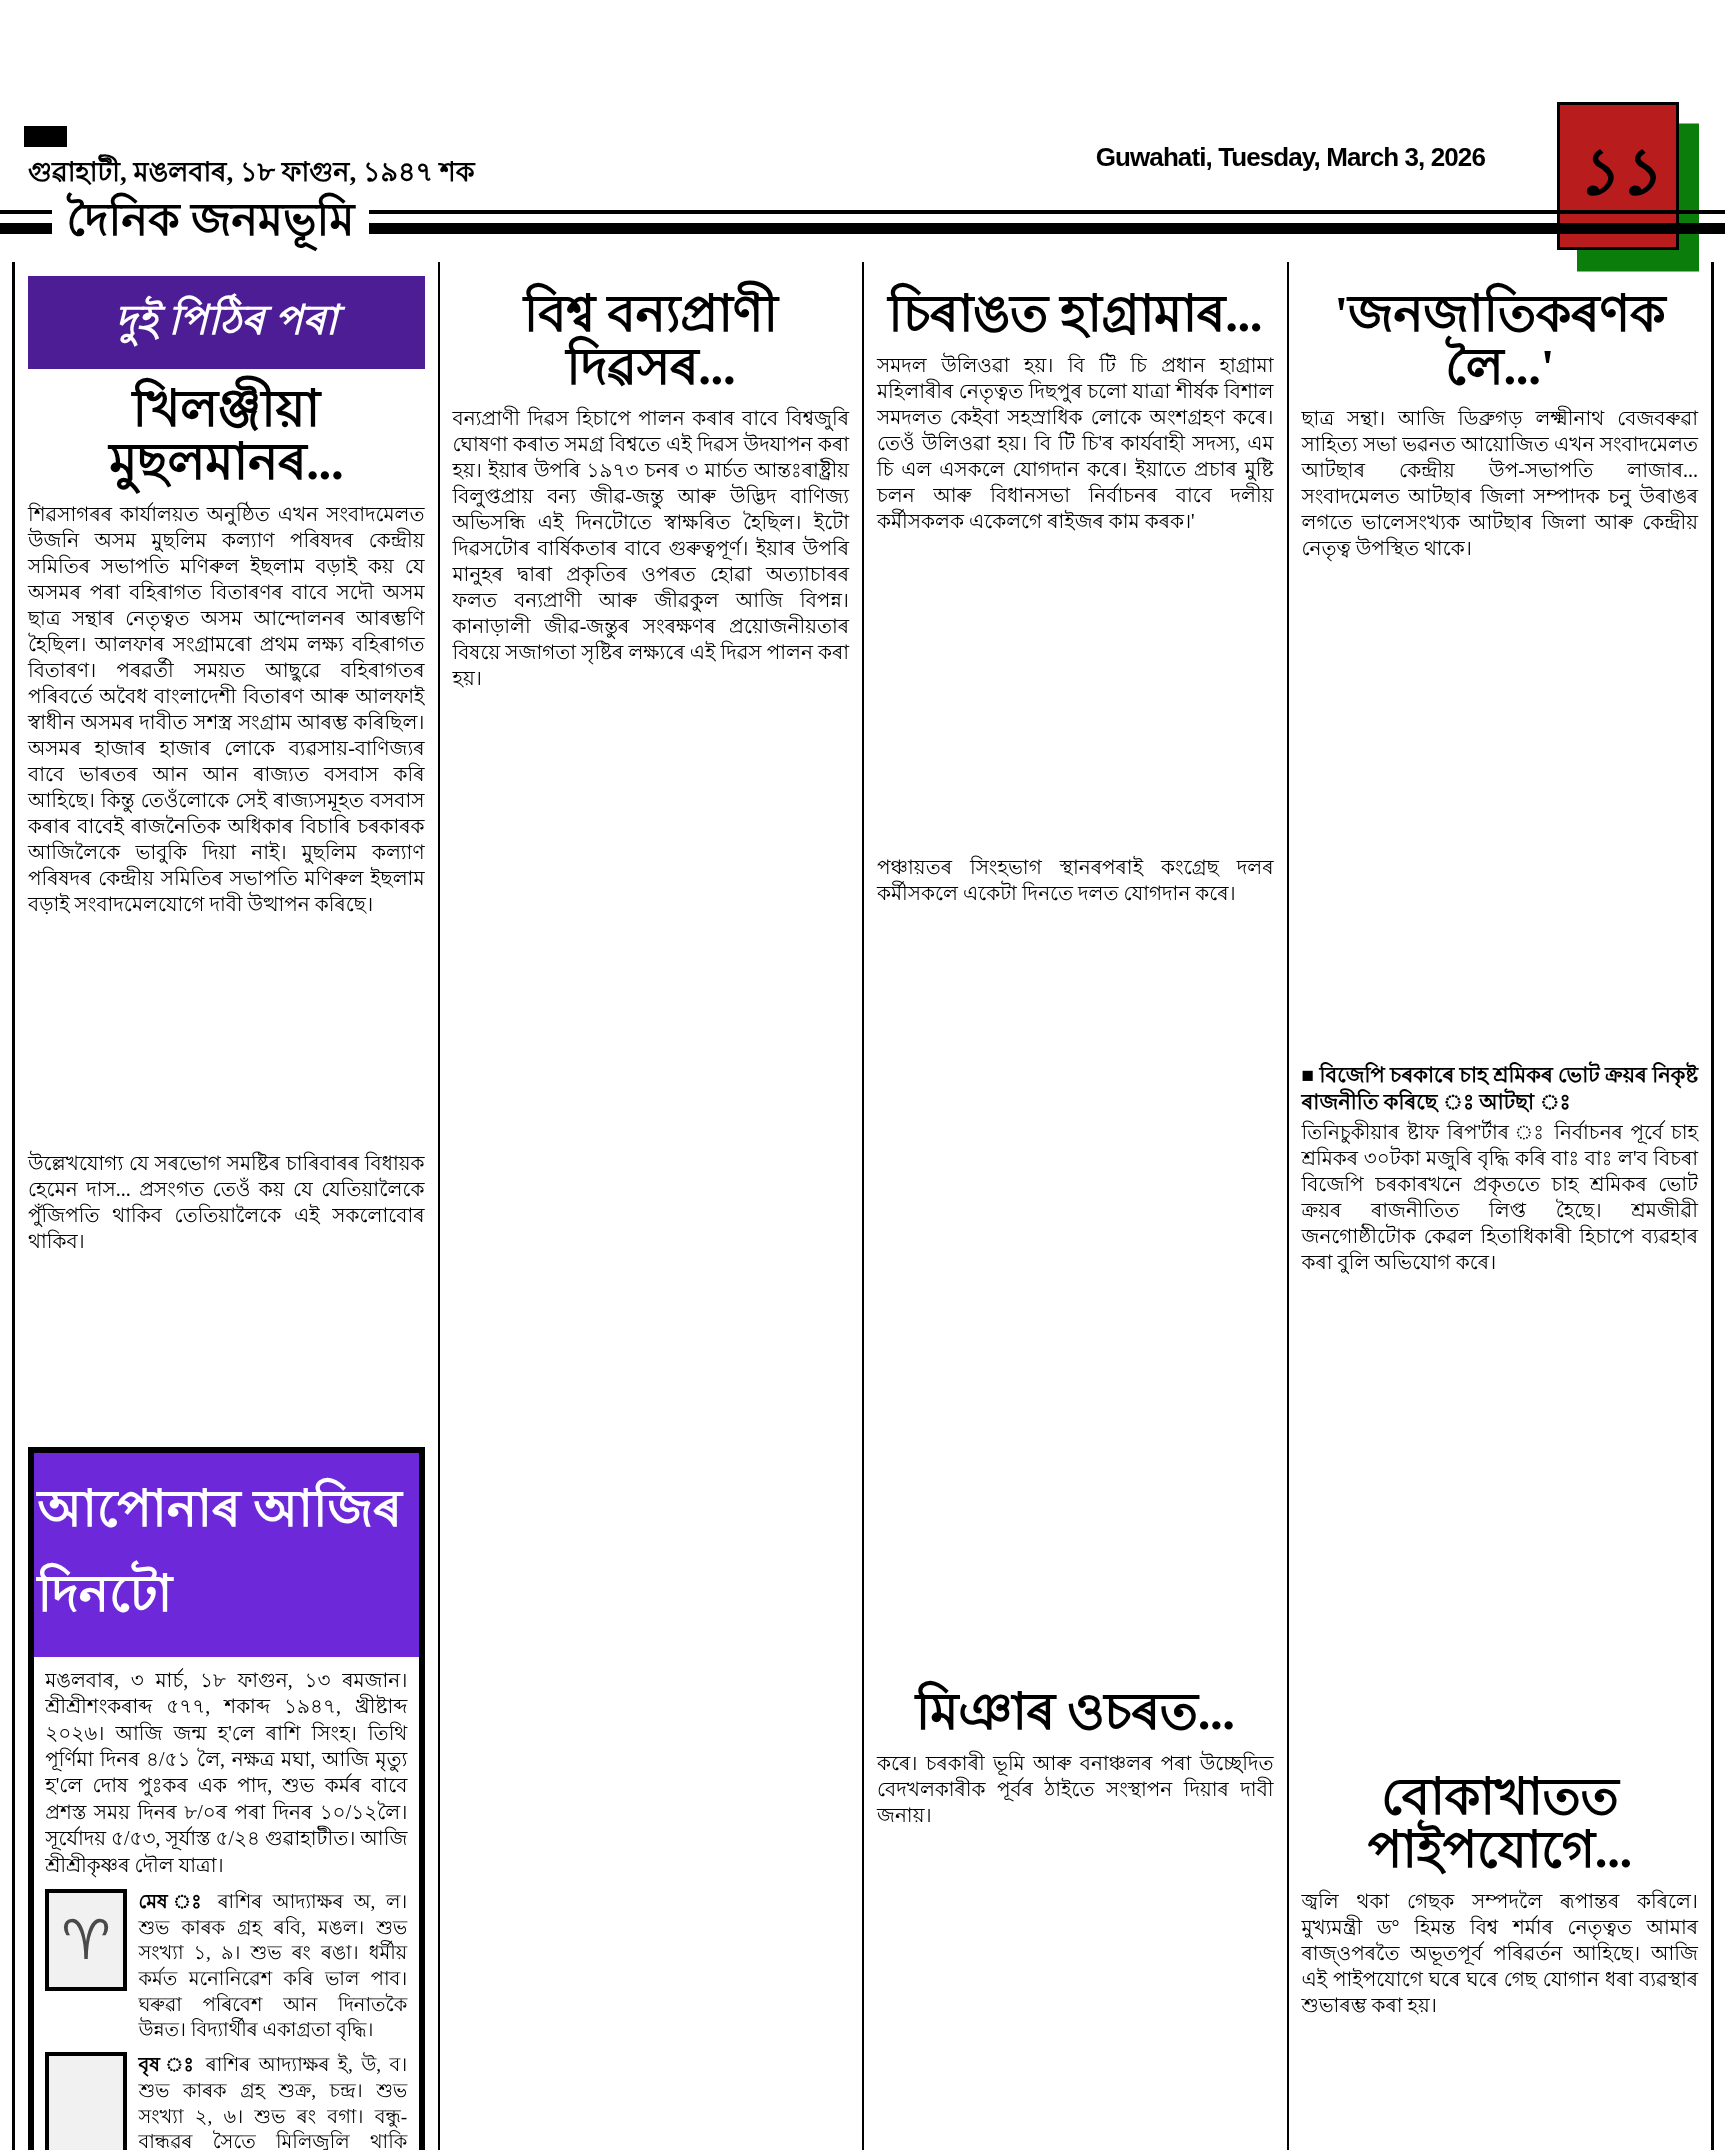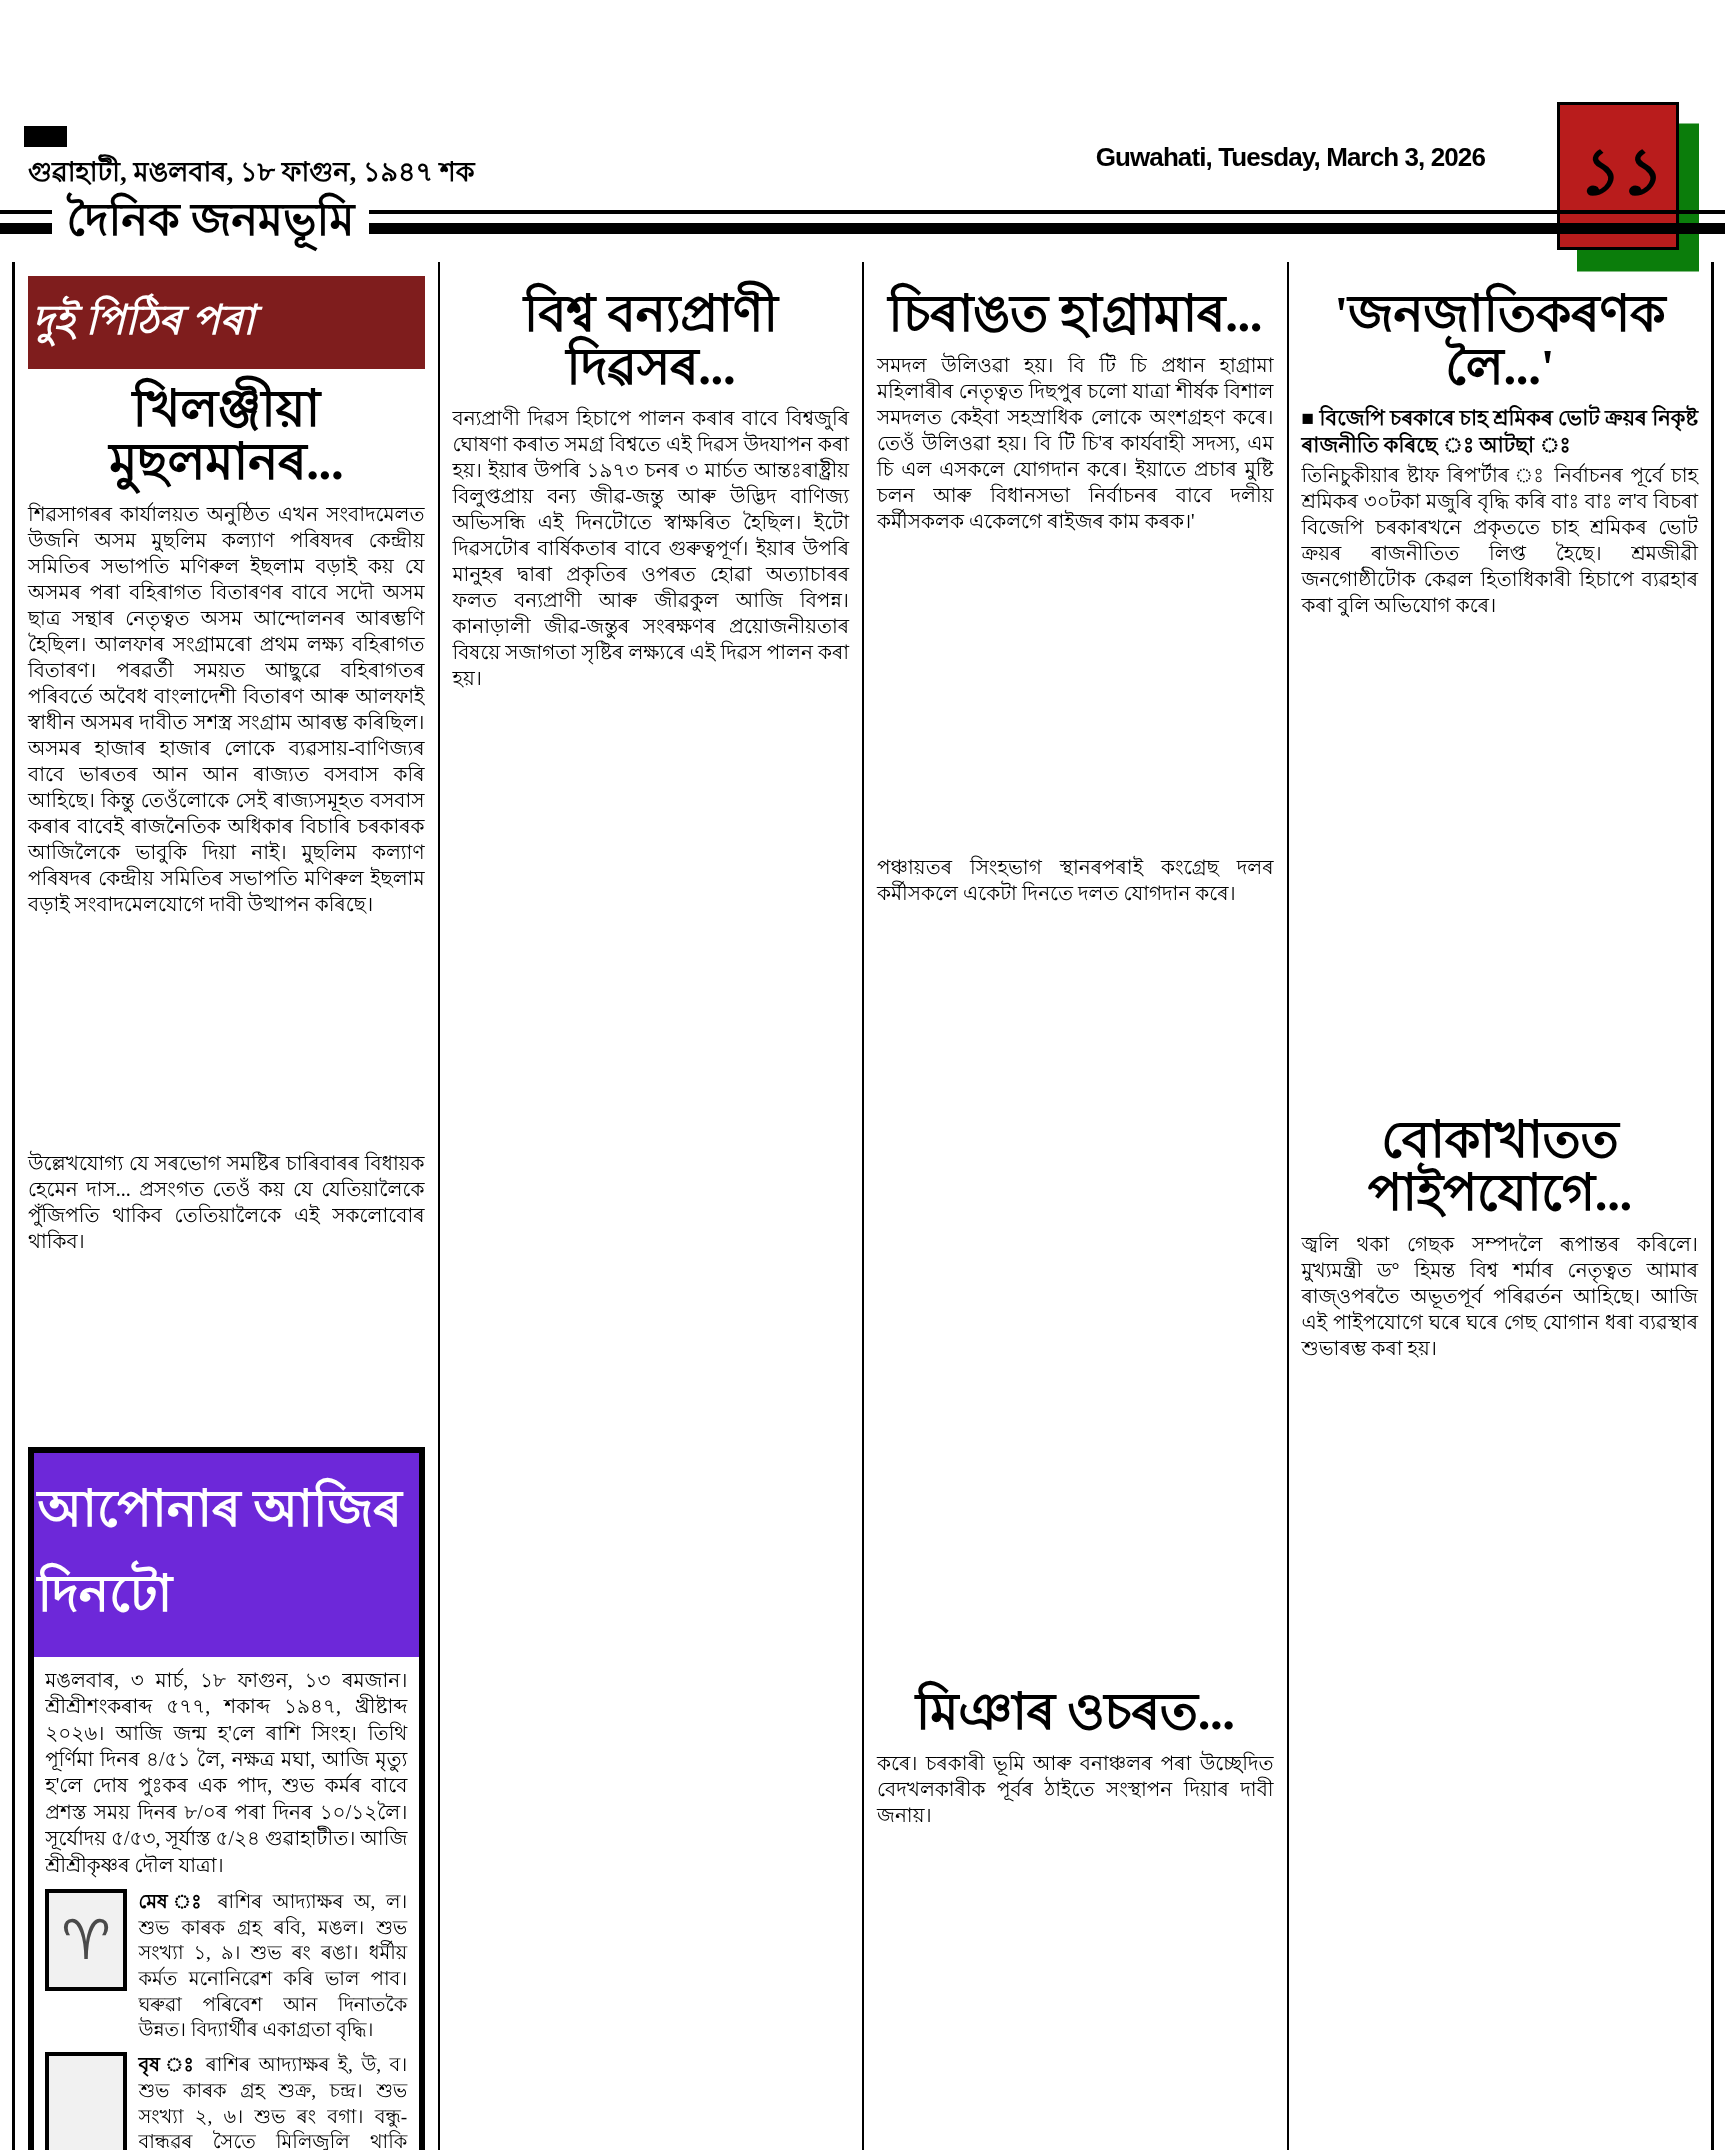--- a/index.html
+++ b/index.html
@@ -29,21 +29,21 @@
   #masthead-name{font-size:45px;font-weight:bold;padding:0 14.6px;white-space:nowrap;}
 
   
   #content{left:12px;top:262px;width:1702px;height:2495px;
     border-left:3.4px solid #000;border-right:3.4px solid #000;border-bottom:9.5px solid #000;
     box-sizing:border-box;display:flex;}
   .col{flex:1;padding:11.2px 13px;box-sizing:border-box;overflow:hidden;}
   .col + .col{border-left:2.2px solid #000;}
 
   
-  .kicker{background:#7f1d1d;color:#fff;text-align:left;font-style:italic;
+  .kicker{background:#4c1d95;color:#fff;text-align:center;font-style:italic;
     font-size:41px;font-weight:bold;padding:12px 4.3px;margin:2.6px 0 4.3px 0;}
   h2.headline{font-size:51px;line-height:1.04;font-weight:bold;text-align:center;
     margin:14.6px 0 11.2px 0;letter-spacing:-0.4px;}
   p.body{font-size:20px;line-height:1.30;text-align:justify;margin:0 0 12px 0;}
   p.bold-head{font-size:21px;line-height:1.30;text-align:justify;font-weight:bold;margin:0 0 2.6px 0;}
 
   
   #horoscope{border:6.9px solid #000;margin-top:30px;}
   #horoscope .banner{background:#6d28d9;color:#fff;text-align:left;
     font-size:51px;font-weight:bold;padding:17px 3.4px;}
@@ -130,19 +130,20 @@
   <div class="col">
     <h2 class="headline">চিৰাঙত হাগ্ৰামাৰ...</h2>
     <p class="body" style="min-height:490px">সমদল উলিওৱা হয়। বি টি চি প্ৰধান হাগ্ৰামা মহিলাৰীৰ নেতৃত্বত দিছপুৰ চলো যাত্ৰা শীৰ্ষক বিশাল সমদলত কেইবা সহস্ৰাধিক লোকে অংশগ্ৰহণ কৰে। তেওঁ উলিওৱা হয়। বি টি চি'ৰ কাৰ্যবাহী সদস্য, এম চি এল এসকলে যোগদান কৰে। ইয়াতে প্ৰচাৰ মুষ্টি চলন আৰু বিধানসভা নিৰ্বাচনৰ বাবে দলীয় কৰ্মীসকলক একেলগে ৰাইজৰ কাম কৰক।'</p>
     <p class="body" style="min-height:817px">পঞ্চায়তৰ সিংহভাগ স্থানৰপৰাই কংগ্ৰেছ দলৰ কৰ্মীসকলে একেটা দিনতে দলত যোগদান কৰে।</p>
     <h2 class="headline">মিঞাৰ ওচৰত...</h2>
     <p class="body">কৰে। চৰকাৰী ভূমি আৰু বনাঞ্চলৰ পৰা উচ্ছেদিত বেদখলকাৰীক পূৰ্বৰ ঠাইতে সংস্থাপন দিয়াৰ দাবী জনায়।</p>
   </div>
 
   <div class="col">
     <h2 class="headline">'জনজাতিকৰণক লৈ...'</h2>
+    <p class="body" style="min-height:645px">ছাত্ৰ সন্থা। আজি ডিব্ৰুগড় লক্ষ্মীনাথ বেজবৰুৱা সাহিত্য সভা ভৱনত আয়োজিত এখন সংবাদমেলত আটছাৰ কেন্দ্ৰীয় উপ-সভাপতি লাজাৰ... সংবাদমেলত আটছাৰ জিলা সম্পাদক চনু উৰাঙৰ লগতে ভালেসংখ্যক আটছাৰ জিলা আৰু কেন্দ্ৰীয় নেতৃত্ব উপস্থিত থাকে।</p>
     <p class="bold-head">■ বিজেপি চৰকাৰে চাহ শ্ৰমিকৰ ভোট ক্ৰয়ৰ নিকৃষ্ট ৰাজনীতি কৰিছে ঃ আটছা ঃ</p>
     <p class="body" style="min-height:637px">তিনিচুকীয়াৰ ষ্টাফ ৰিপ'ৰ্টাৰ ঃ নিৰ্বাচনৰ পূৰ্বে চাহ শ্ৰমিকৰ ৩০টকা মজুৰি বৃদ্ধি কৰি বাঃ বাঃ ল'ব বিচৰা বিজেপি চৰকাৰখনে প্ৰকৃততে চাহ শ্ৰমিকৰ ভোট ক্ৰয়ৰ ৰাজনীতিত লিপ্ত হৈছে। শ্ৰমজীৱী জনগোষ্ঠীটোক কেৱল হিতাধিকাৰী হিচাপে ব্যৱহাৰ কৰা বুলি অভিযোগ কৰে।</p>
     <h2 class="headline">বোকাখাতত পাইপযোগে...</h2>
     <p class="body">জ্বলি থকা গেছক সম্পদলৈ ৰূপান্তৰ কৰিলে। মুখ্যমন্ত্ৰী ড° হিমন্ত বিশ্ব শৰ্মাৰ নেতৃত্বত আমাৰ ৰাজ্ওপৰতৈ অভূতপূৰ্ব পৰিৱৰ্তন আহিছে। আজি এই পাইপযোগে ঘৰে ঘৰে গেছ যোগান ধৰা ব্যৱস্থাৰ শুভাৰম্ভ কৰা হয়।</p>
   </div>
 </div>
 
 
 </body></html>

